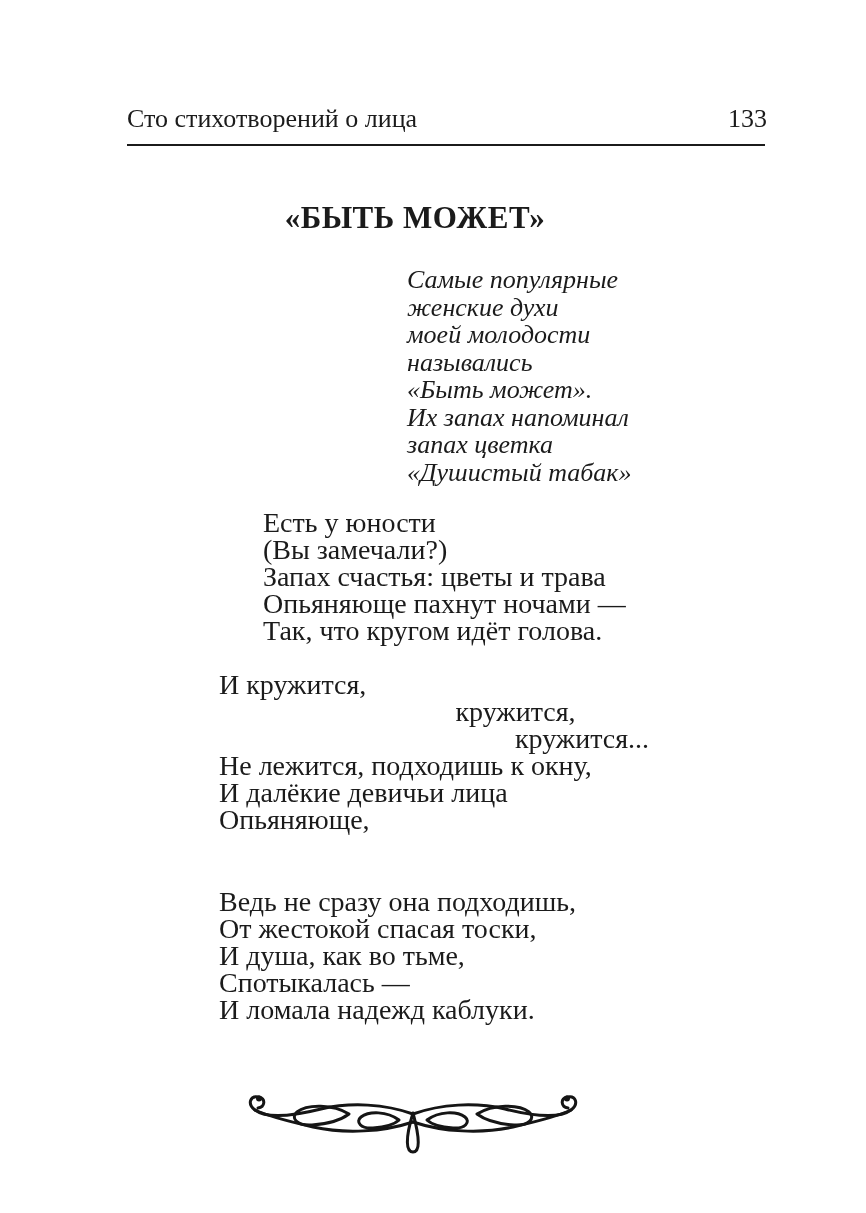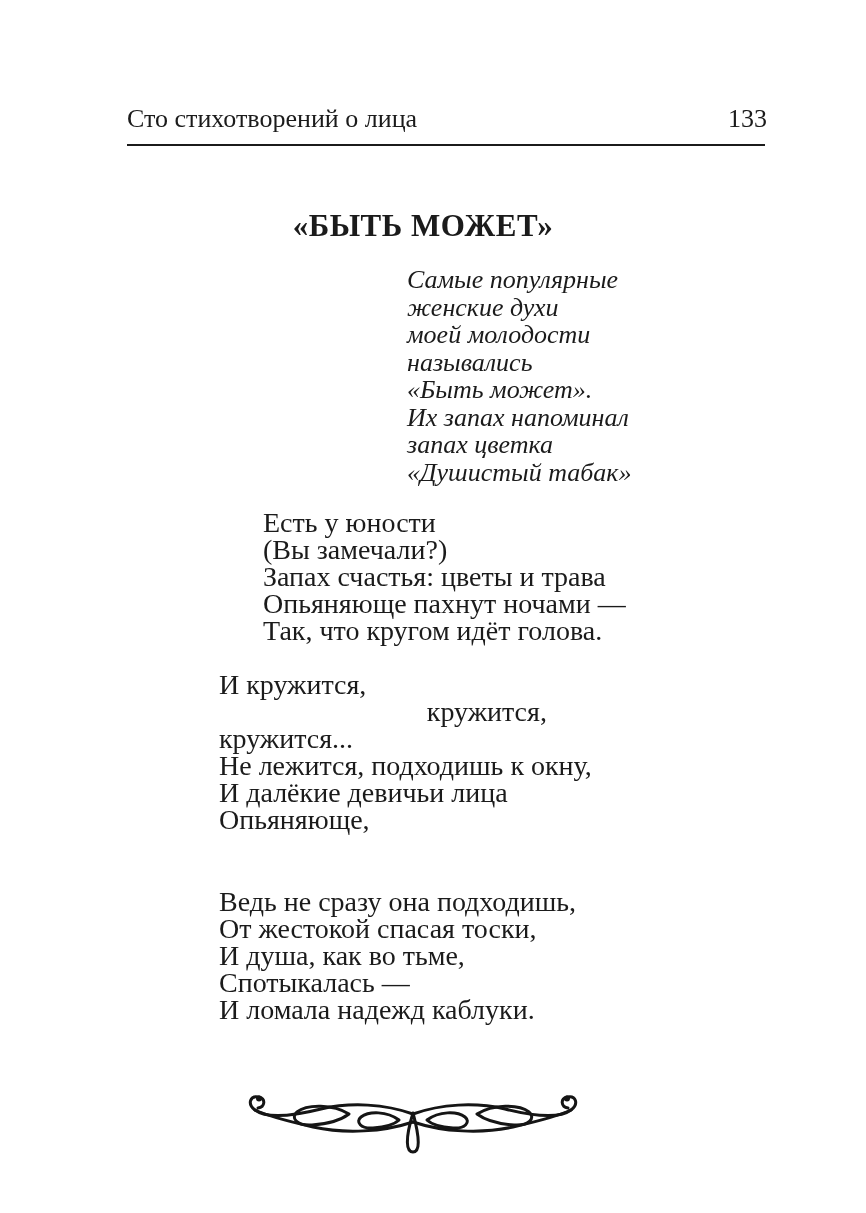--- a/index.html
+++ b/index.html
@@ -34,21 +34,21 @@
     width: 638px;
     top: 144px;
     height: 2px;
     background: #1b1b1b;
   }
   .poem-title {
     position: absolute;
     top: 200px;
     left: 0;
     width: 830px;
-    margin: 8px;
+    margin: 0;
     text-align: center;
     font-size: 31px;
     font-weight: bold;
     letter-spacing: 0.5px;
     line-height: 1.15;
   }
   .epigraph {
     position: absolute;
     top: 266px;
     left: 407px;
@@ -62,21 +62,21 @@
     left: 219px;
     font-size: 28px;
     line-height: 27px;
     white-space: nowrap;
   }
   .stanza-1 { top: 509px; margin-left: 44px; }
   .stanza-2 { top: 671px; }
   .stanza-3 { top: 888px; }
   .line { display: block; }
   .indent-1 { margin-left: 163px; text-align: center; }
-  .indent-2 { }
+  .indent-2 { margin-left: 296px; }
   .ornament {
     position: absolute;
     top: 1094px;
     left: 236px;
     width: 354px;
     height: 60px;
   }
   .ornament svg { display: block; width: 354px; height: 60px; }
 </style>
 </head>

